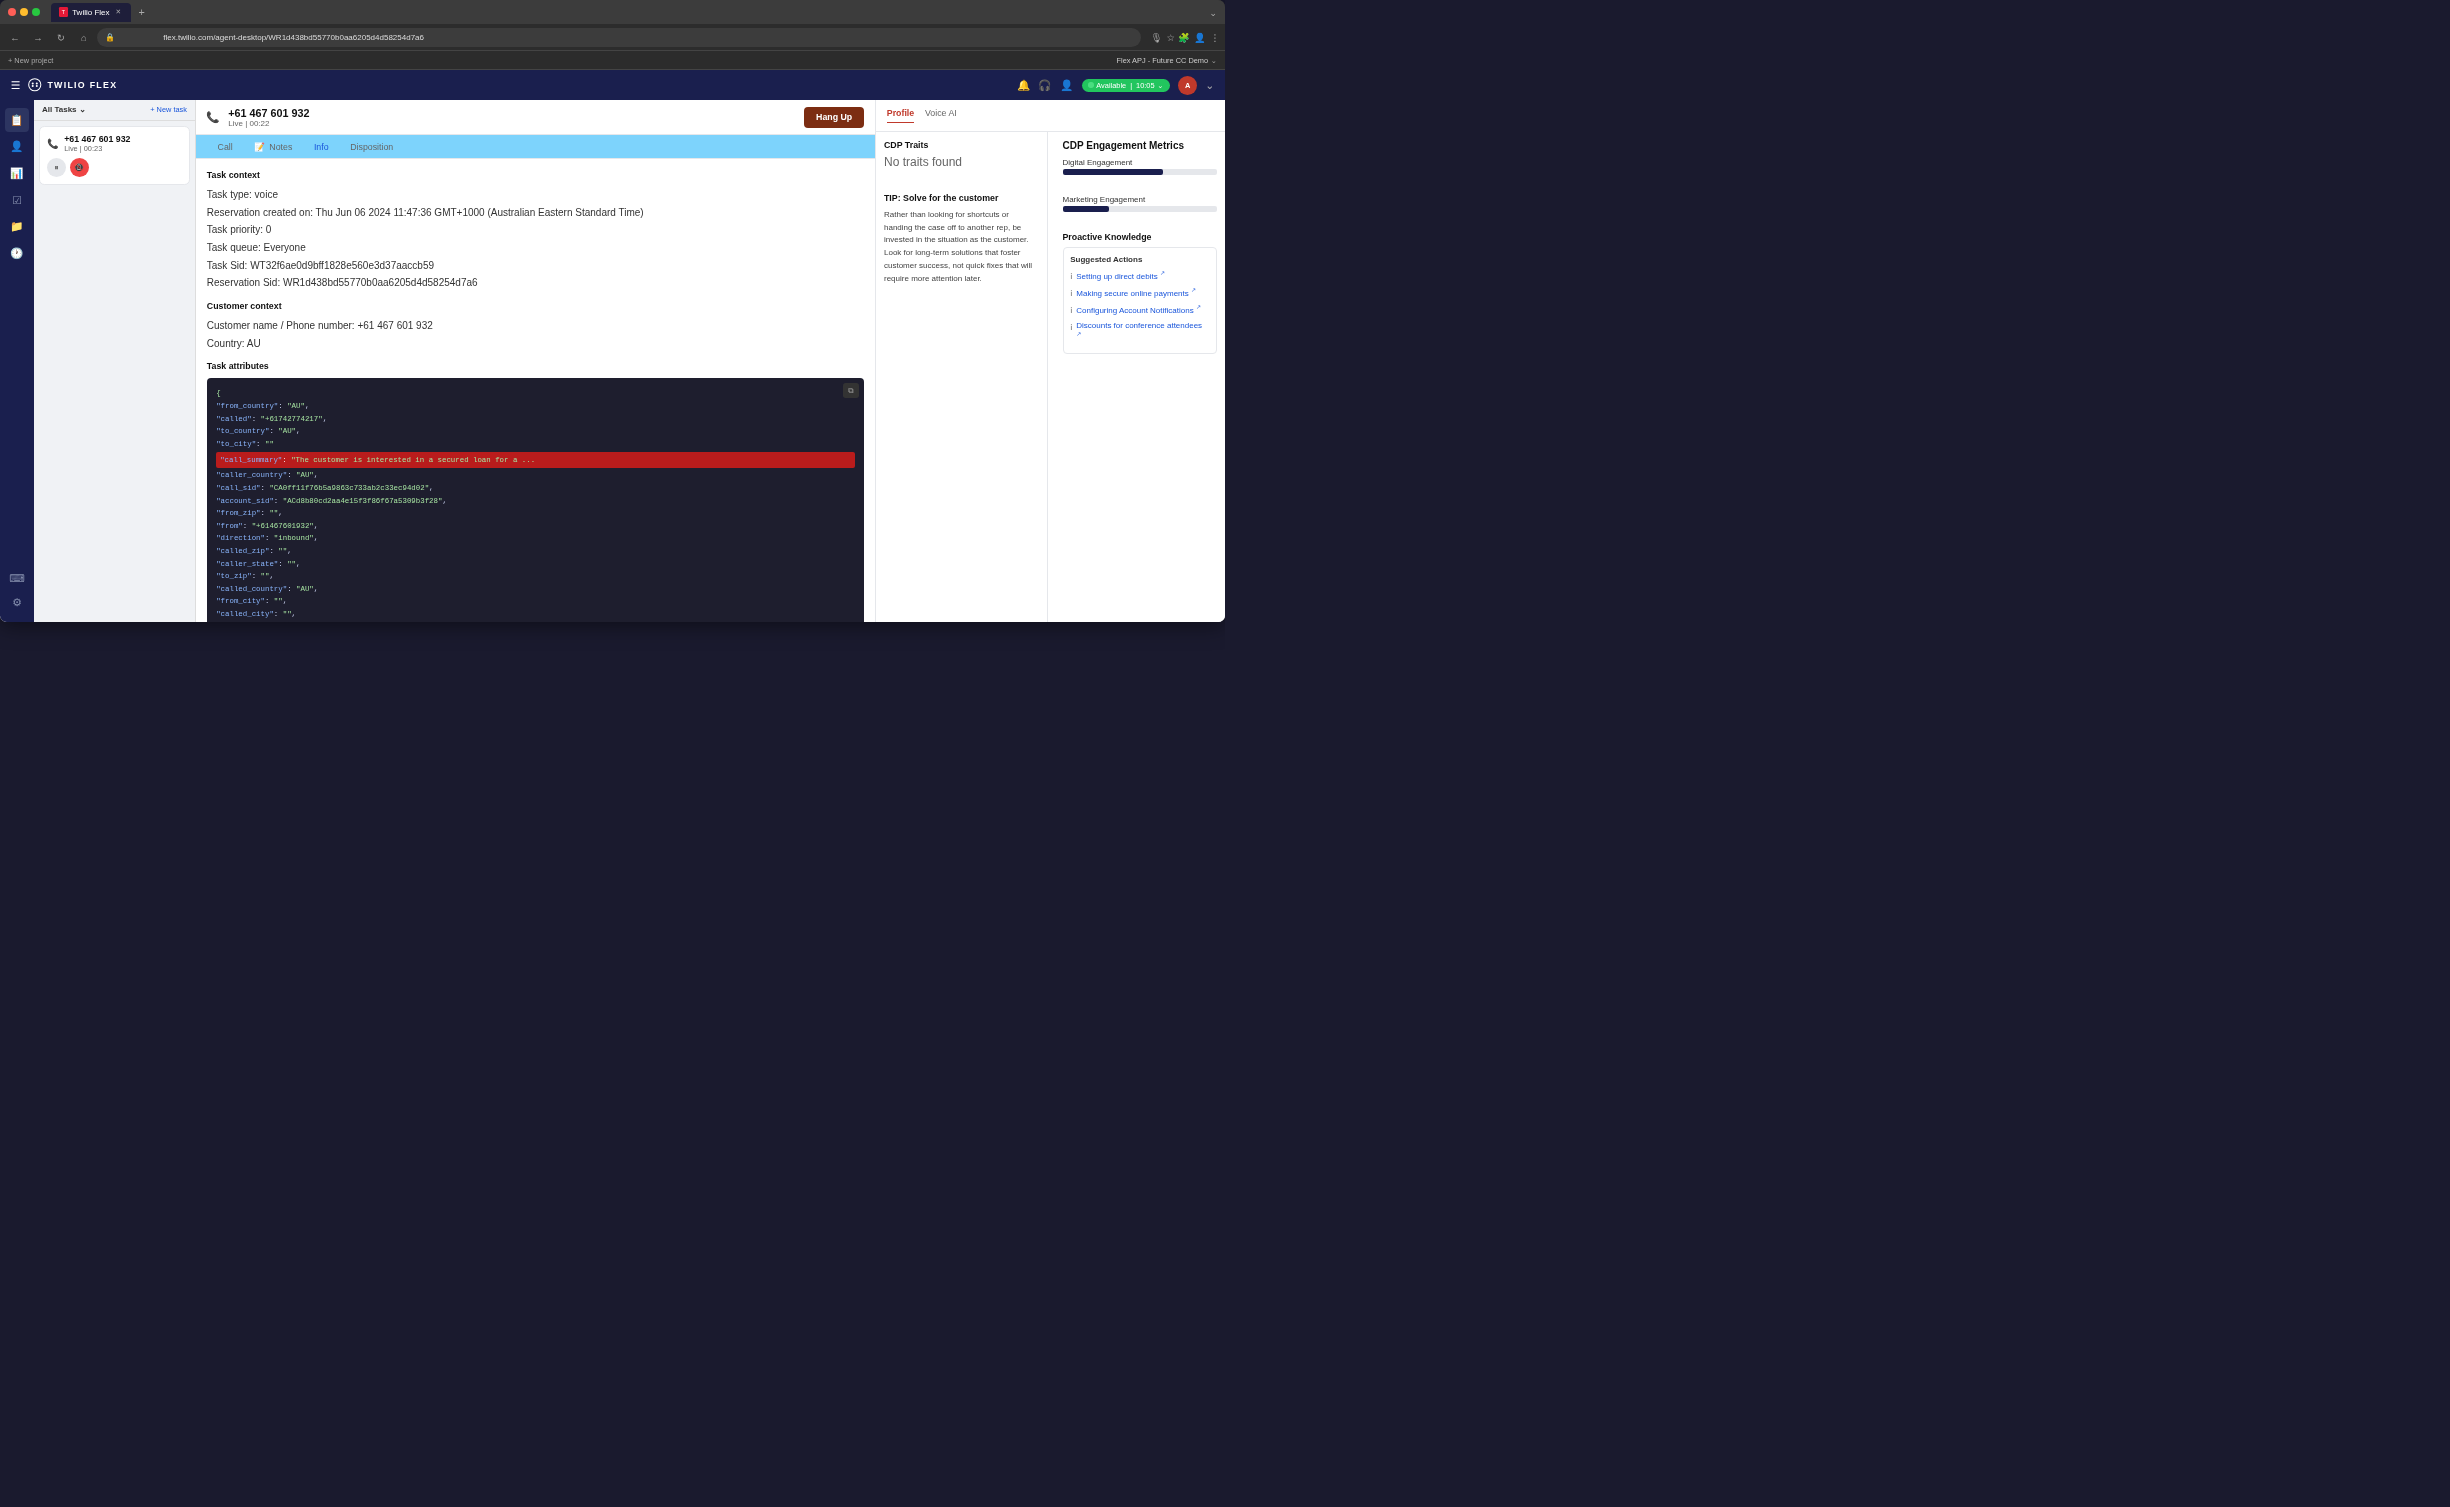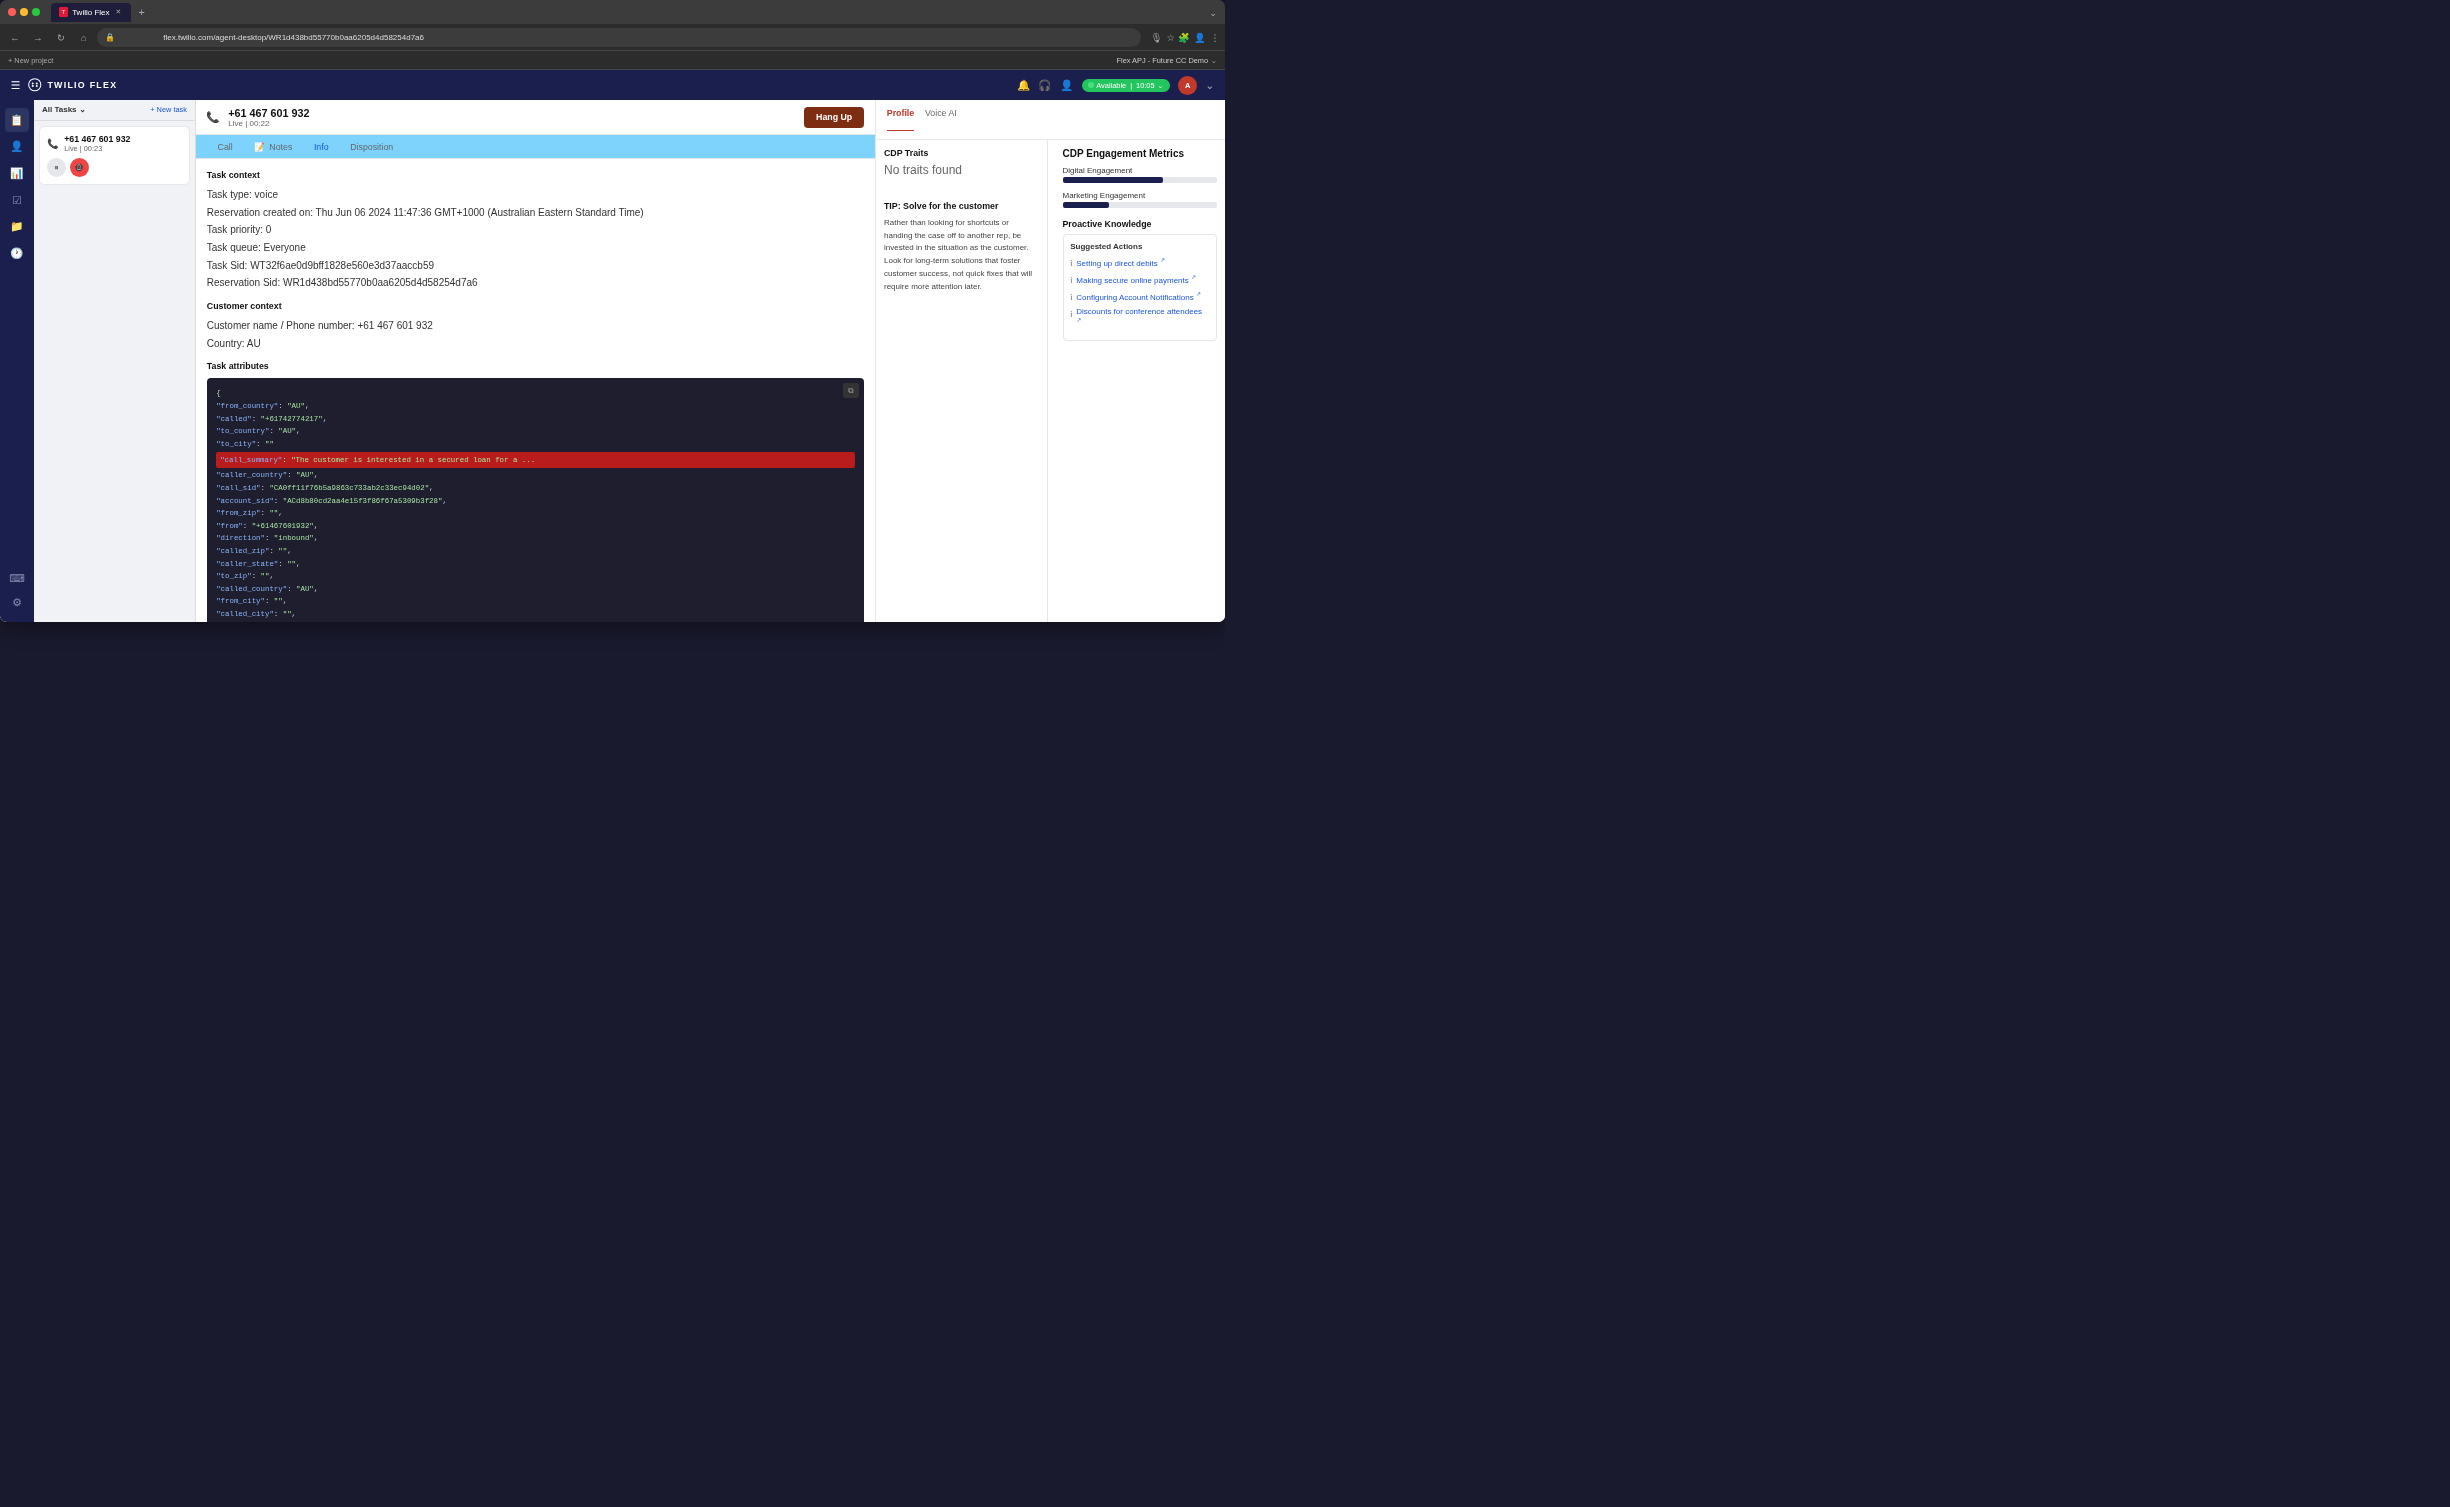--- a/index.html
+++ b/index.html
@@ -90,37 +90,37 @@
     .code-block { background: #1e1e2e; border-radius: 4px; padding: 9.4px; font-family: 'Courier New', monospace; font-size: 7.4px; color: #cdd6f4; position: relative; overflow: hidden; }
     .code-line { line-height: 1.7; }
     .code-key { color: #89b4fa; }
     .code-string { color: #a6e3a1; }
     .copy-btn { position: absolute; top: 5.4px; right: 5.4px; background: #333; border: none; color: #aaa; border-radius: 2.7px; padding: 2.7px 5.4px; font-size: 7.4px; cursor: pointer; }
 
     
     .right-panel { width: 350px; border-left: 0.7px solid #e5e7eb; display: flex; flex-direction: column; background: #fff; overflow: hidden; }
     
     .right-panel-tabs { display: flex; gap: 10.8px; padding: 8px 10.8px; border-bottom: 0.7px solid #e5e7eb; }
-    .right-tab { font-size: 8.8px; color: #666; cursor: pointer; padding-bottom: 12px; border-bottom: 1.3px solid transparent; }
+    .right-tab { font-size: 8.8px; color: #666; cursor: pointer; padding-bottom: 4px; border-bottom: 1.3px solid transparent; }
     .right-tab.active { color: #c0392b; border-bottom-color: #c0392b; font-weight: 600; }
 
     .right-panel-content { display: flex; flex: 1; overflow: hidden; gap: 7px; }
     
     .left-right-col { flex: 1; padding: 8px; border-right: 0.7px solid #e5e7eb; overflow-y: auto; }
     .right-right-col { flex: 1; padding: 8px; overflow-y: auto; }
 
     .cdp-traits-title { font-size: 8.8px; font-weight: 600; color: #111; margin-bottom: 5.4px; }
     .no-traits { font-size: 12px; color: #666; }
     
     .tip-box { background: #fff; margin-top: 8px; }
     .tip-title { font-size: 8.8px; font-weight: 600; color: #111; margin-bottom: 5.4px; }
     .tip-text { font-size: 8px; color: #444; line-height: 1.6; }
 
     .metrics-title { font-size: 10px; font-weight: 600; color: #111; margin-bottom: 6.7px; }
-    .metric-item { margin-bottom: 8px; }
+    .metric-item { margin-bottom: 20px; }
     .metric-label { font-size: 8px; color: #333; margin-bottom: 2.7px; }
     .metric-bar-bg { background: #e5e7eb; border-radius: 2px; height: 5.4px; }
     .metric-bar-fill { background: #1a1f4e; border-radius: 2px; height: 5.4px; }
 
     .proactive-title { font-size: 8.8px; font-weight: 600; color: #111; margin-bottom: 5.4px; margin-top: 10.8px; }
     .suggested-actions-box { border: 0.7px solid #e5e7eb; border-radius: 4px; padding: 6.7px; }
     .suggested-title { font-size: 8px; font-weight: 600; color: #333; margin-bottom: 5.4px; }
     .suggestion-item { display: flex; align-items: flex-start; gap: 4px; margin-bottom: 5.4px; }
     .suggestion-icon { color: #666; font-size: 8px; margin-top: 0.7px; flex-shrink: 0; }
     .suggestion-link { font-size: 8px; color: #1a56db; text-decoration: none; cursor: pointer; }

